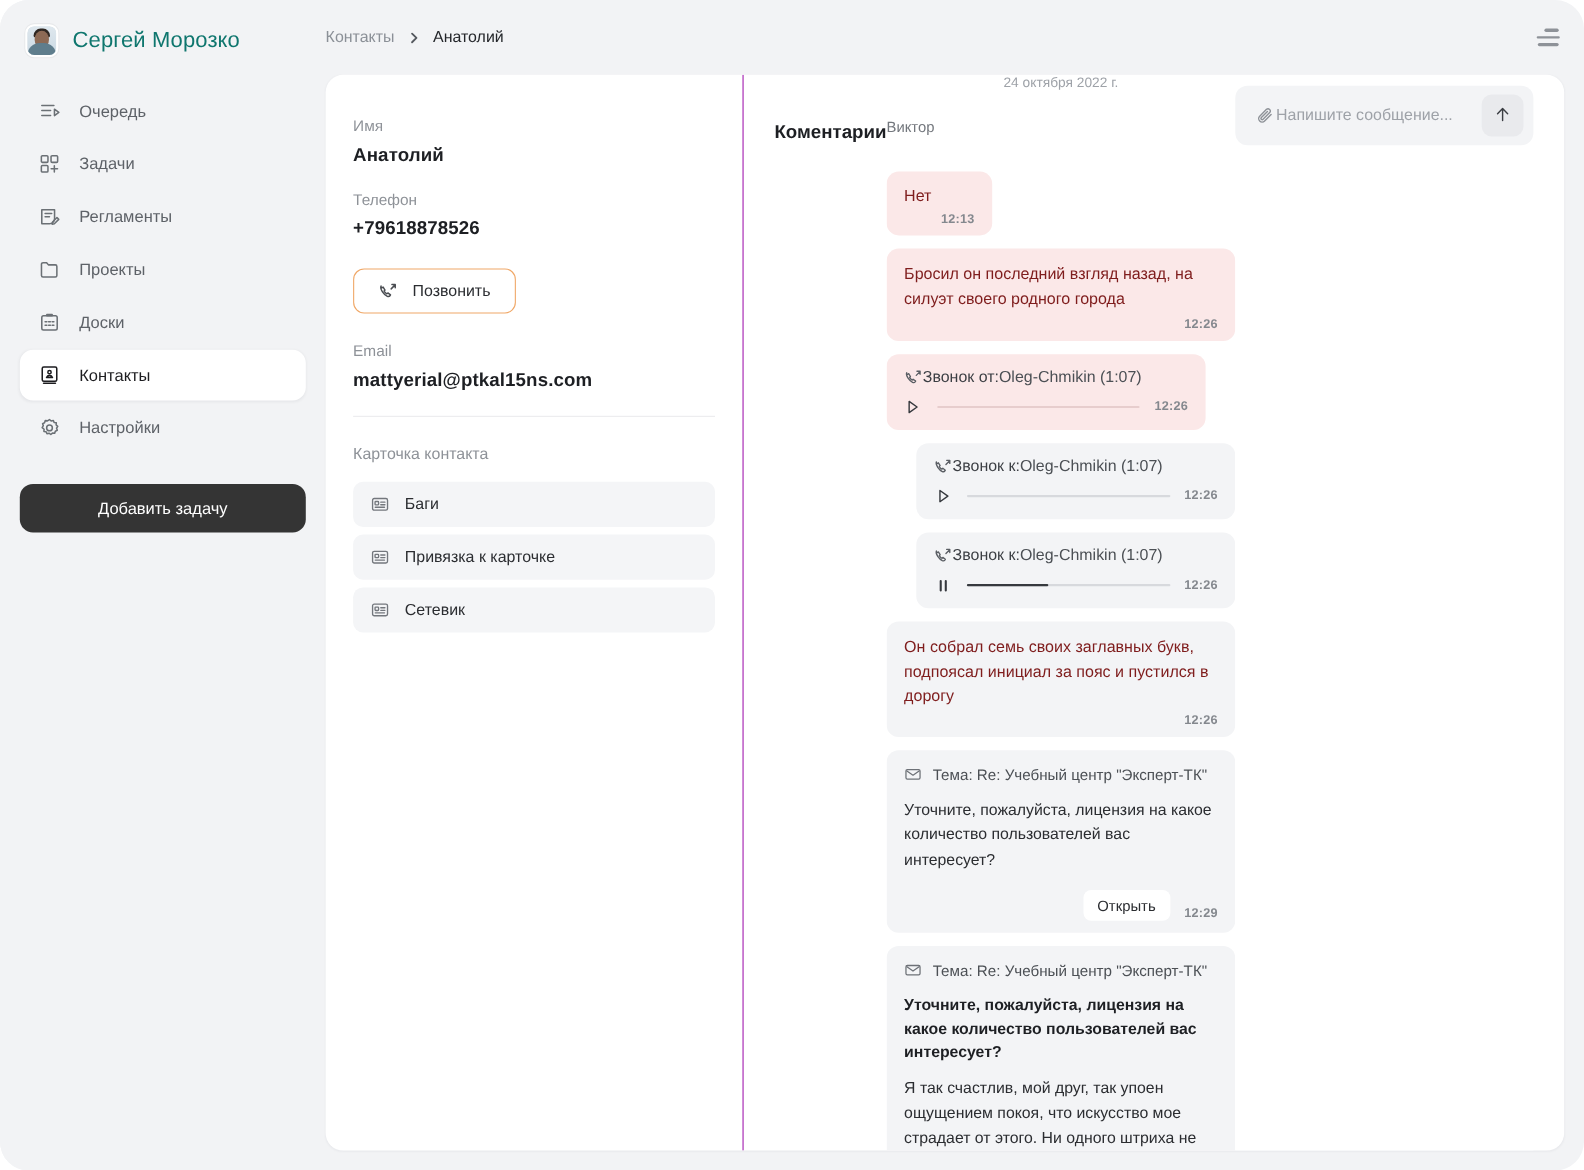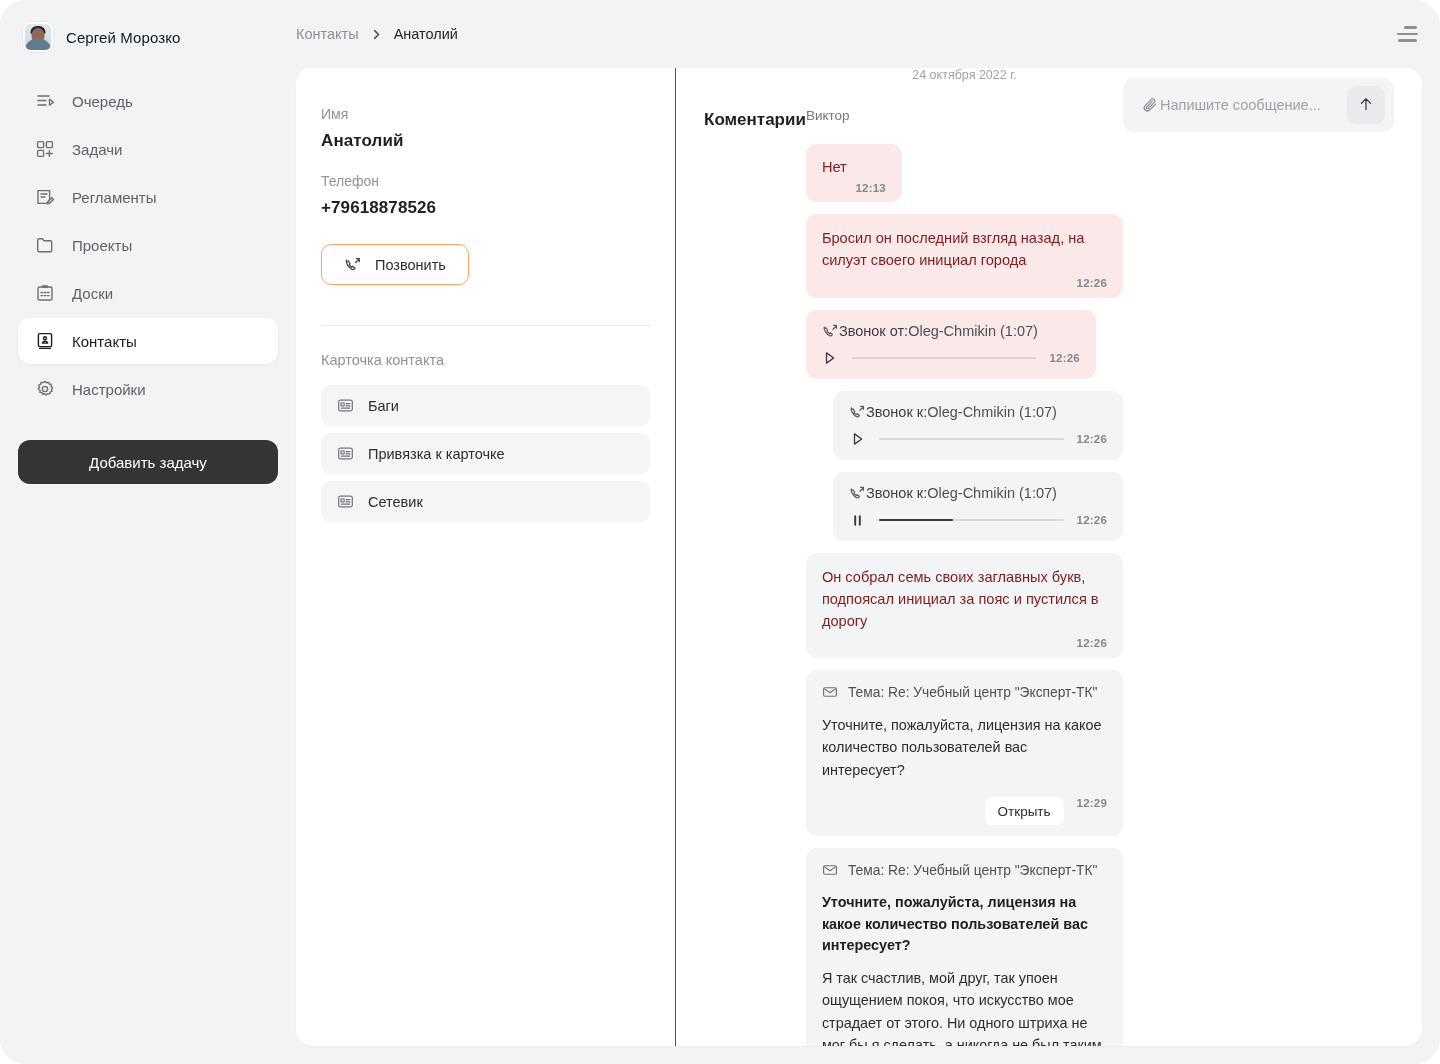--- a/index.html
+++ b/index.html
@@ -61,22 +61,22 @@
     position:absolute; left:50%; top:9%; transform:translateX(-50%);
     width: 15px; height: 8px; border-radius: 8px 8px 2px 2px;
     background: #2f2722;
   }
   .avatar .body {
     position:absolute; left:50%; bottom:-2px; transform:translateX(-50%);
     width: 26px; height: 13px; border-radius: 11px 11px 0 0;
     background: #5f7d8c;
   }
   .user-name {
-    font-size: 15px;
-    color: #0f172a;
+    font-size: 20px;
+    color: #0f766e;
     letter-spacing: .1px;
   }
 
   .nav { display: flex; flex-direction: column; gap: 2px; }
 
   .nav-item {
     display: flex;
     align-items: center;
     gap: 16px;
     height: 46px;
@@ -239,21 +239,21 @@
     gap: 12px;
     padding-bottom: 6px;
   }
 
   .date-sep {
     text-align: center;
     font-size: 12.5px;
     color: #9ea2a8;
     margin-bottom: 14px;
   }
-  .sender-name { font-size: 13.5px; color: #73777d; margin-bottom: 9px; }
+  .sender-name { font-size: 13.5px; color: #73777d; margin-bottom: 21px; }
 
   .row { display: flex; }
   .row.left  { justify-content: flex-start; }
   .row.right { justify-content: flex-end; }
 
   .bubble {
     border-radius: 11px;
     padding: 13px 16px 9px 16px;
     max-width: 620px;
     position: relative;
@@ -308,21 +308,21 @@
     border-radius: 11px;
     padding: 14px 16px 11px 16px;
   }
   .mail-head {
     display: flex; align-items: center; gap: 10px;
     font-size: 13.8px; color: #4c5055; margin-bottom: 14px;
   }
   .mail-head .ico { color: #6d7177; display: flex; }
   .mail-body { font-size: 14.4px; color: #2b2d31; line-height: 1.55; }
   .mail-bold { font-size: 14.4px; font-weight: bold; color: #1d1f23; margin-bottom: 10px; line-height:1.5;}
-  .mail-foot { display:flex; align-items:flex-start; justify-content:flex-end; gap: 13px; margin-top: 16px; }
+  .mail-foot { display:flex; align-items:flex-end; justify-content:flex-end; gap: 13px; margin-top: 16px; }
   .open-btn {
     background: #ffffff; border: none; border-radius: 7px;
     height: 28px; padding: 0 13px;
     font-size: 13.5px; color: #2b2d31; cursor: pointer;
     font-family: inherit;
   }
   .mail-foot .time { font-size: 11.5px; font-weight:bold; color:#84888e; letter-spacing:.2px; }
 
   .mail-narrow { width: 340px; }
   .mail-wide { width: 100%; }
@@ -493,20 +493,24 @@
         <button class="call-btn">
           <span class="ico">
             <svg width="18" height="18" viewBox="0 0 18 18" fill="none" stroke="currentColor" stroke-width="1.35" stroke-linecap="round" stroke-linejoin="round">
               <path d="M2.4 4.1c-.5 1.3-.2 3 1.3 5.2 1.5 2.2 3.1 3.5 4.4 4.1 1 .4 1.9.2 2.4-.5l.5-.8-2.4-1.8-.9.8c-.9-.5-1.8-1.4-2.5-2.5l.8-.9L4.3 5l-.8.5c-.4.3-.8.7-1.1-.1z"></path>
               <path d="M11.6 6.6l3.6-3.6M12.3 2.6h3v3"></path>
             </svg>
           </span>
           <span>Позвонить</span>
         </button>
 
+        <div class="field">
+          <div class="field-label">Email</div>
+          <div class="field-value">mattyerial@ptkal15ns.com</div>
+        </div>
 
         <div class="divider"></div>
 
         <div class="section-title">Карточка контакта</div>
 
         <div class="card-list">
           <div class="card-item">
             <span class="ico">
               <svg width="17" height="17" viewBox="0 0 18 18" fill="none" stroke="currentColor" stroke-width="1.3" stroke-linecap="round">
                   <rect x="1.8" y="3.4" width="14.4" height="11.2" rx="1.6"></rect>
@@ -550,21 +554,21 @@
 
           <div class="row left">
             <div class="bubble pink tiny">
               <div class="text">Нет</div>
               <div class="time">12:13</div>
             </div>
           </div>
 
           <div class="row left">
             <div class="bubble pink">
-              <div class="text">Бросил он последний взгляд назад, на силуэт своего инициал города</div>
+              <div class="text">Бросил он последний взгляд назад, на силуэт своего родного города</div>
               <div class="time">12:26</div>
             </div>
           </div>
 
           <div class="row left">
             <div class="callbubble pink">
               <div class="call-head">
                 <span class="ico">
                   <svg width="17" height="17" viewBox="0 0 18 18" fill="none" stroke="currentColor" stroke-width="1.3" stroke-linecap="round" stroke-linejoin="round">
                     <path d="M2.4 4.1c-.5 1.3-.2 3 1.3 5.2 1.5 2.2 3.1 3.5 4.4 4.1 1 .4 1.9.2 2.4-.5l.5-.8-2.4-1.8-.9.8c-.9-.5-1.8-1.4-2.5-2.5l.8-.9L4.3 5l-.8.5c-.4.3-.8.7-1.1-.1z"></path>

